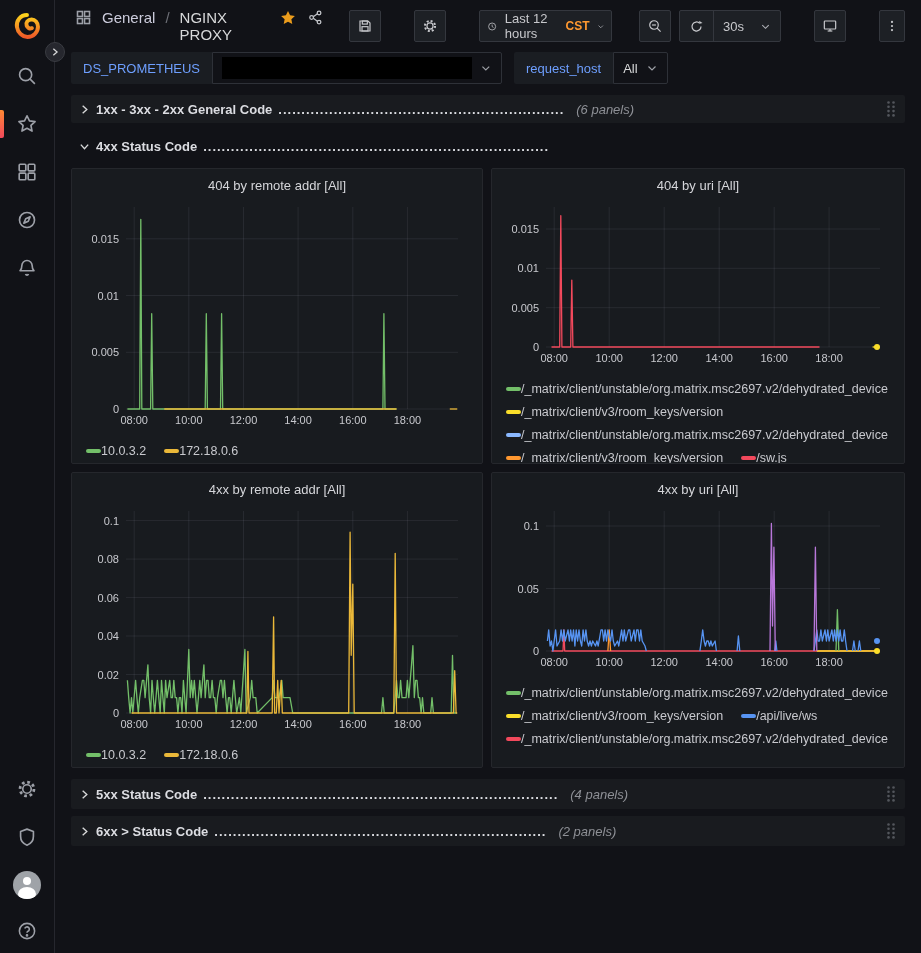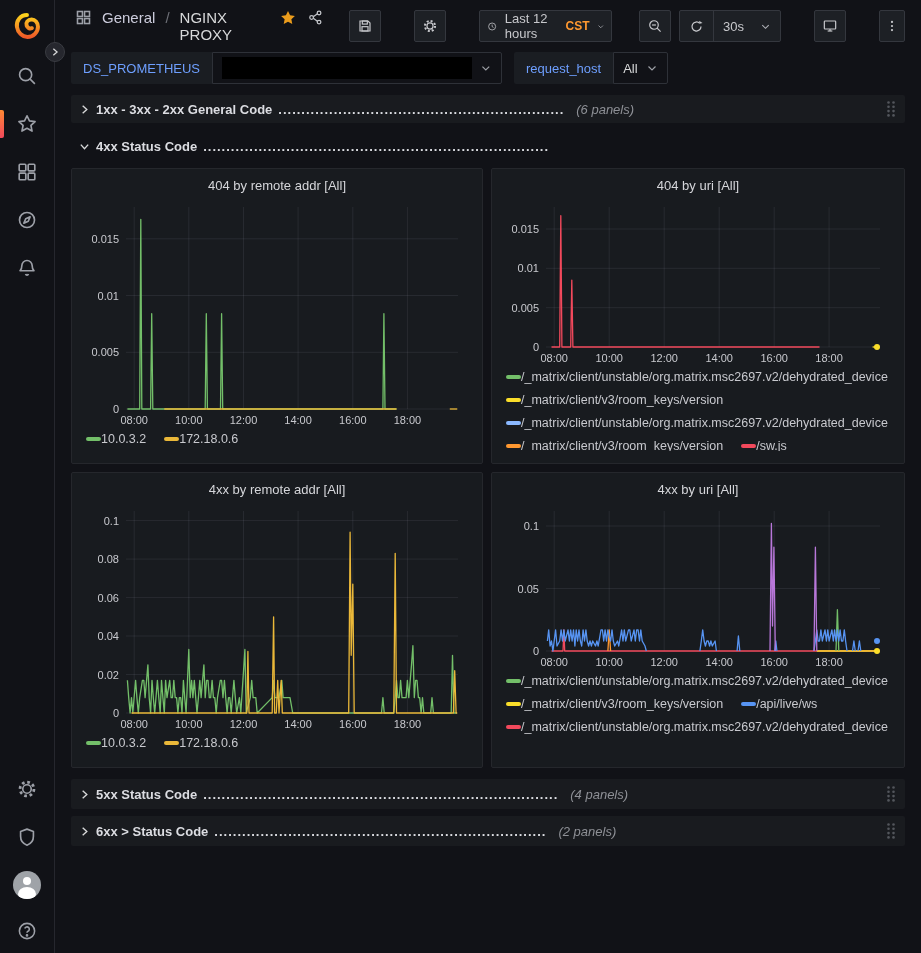--- a/index.html
+++ b/index.html
@@ -56,21 +56,21 @@
   .row { position:absolute; display:flex; align-items:center; padding:0 8px; color:#DCDDE2; cursor:pointer; }
   .row.collapsed { background:#191B1F; border-radius:2px; }
   .row-title { font-size:13px; font-weight:700; white-space:nowrap; }
   .row-dots { font-size:13px; font-weight:700; letter-spacing:1px; margin-left:6px; white-space:nowrap; overflow:hidden; }
   .row-count { font-size:13px; font-style:italic; color:#8E9096; margin-left:12px; white-space:nowrap; }
   .row-chevron { margin-right:6px; display:flex; color:#D8D9DA; }
   .drag-handle { margin-left:auto; display:flex; color:#53565C; cursor:grab; }
 
   
   .panel { position:absolute; background:#181B1F; border:1px solid #25272C; border-radius:2px;
-           display:flex; flex-direction:column; padding:4px 10px 12px; }
+           display:flex; flex-direction:column; padding:4px 10px 0; }
   .panel-title { height:26px; line-height:26px; text-align:center; font-size:13px; font-weight:500;
                  color:#D5D6DA; cursor:pointer; }
   .chart { flex:1; min-height:0; }
   .legend { overflow:hidden; margin-top:2px; }
   .legend.one-row { height:24px; }
   .legend.multi-row { height:86px; }
   .legend-row { display:flex; gap:18px; height:23px; align-items:center; padding-left:4px; }
   .legend-item { display:flex; align-items:center; font-size:12.5px; color:#C8C9CE;
                  white-space:nowrap; cursor:pointer; }
   .dash { width:15px; height:4px; border-radius:2px; flex:none; }

